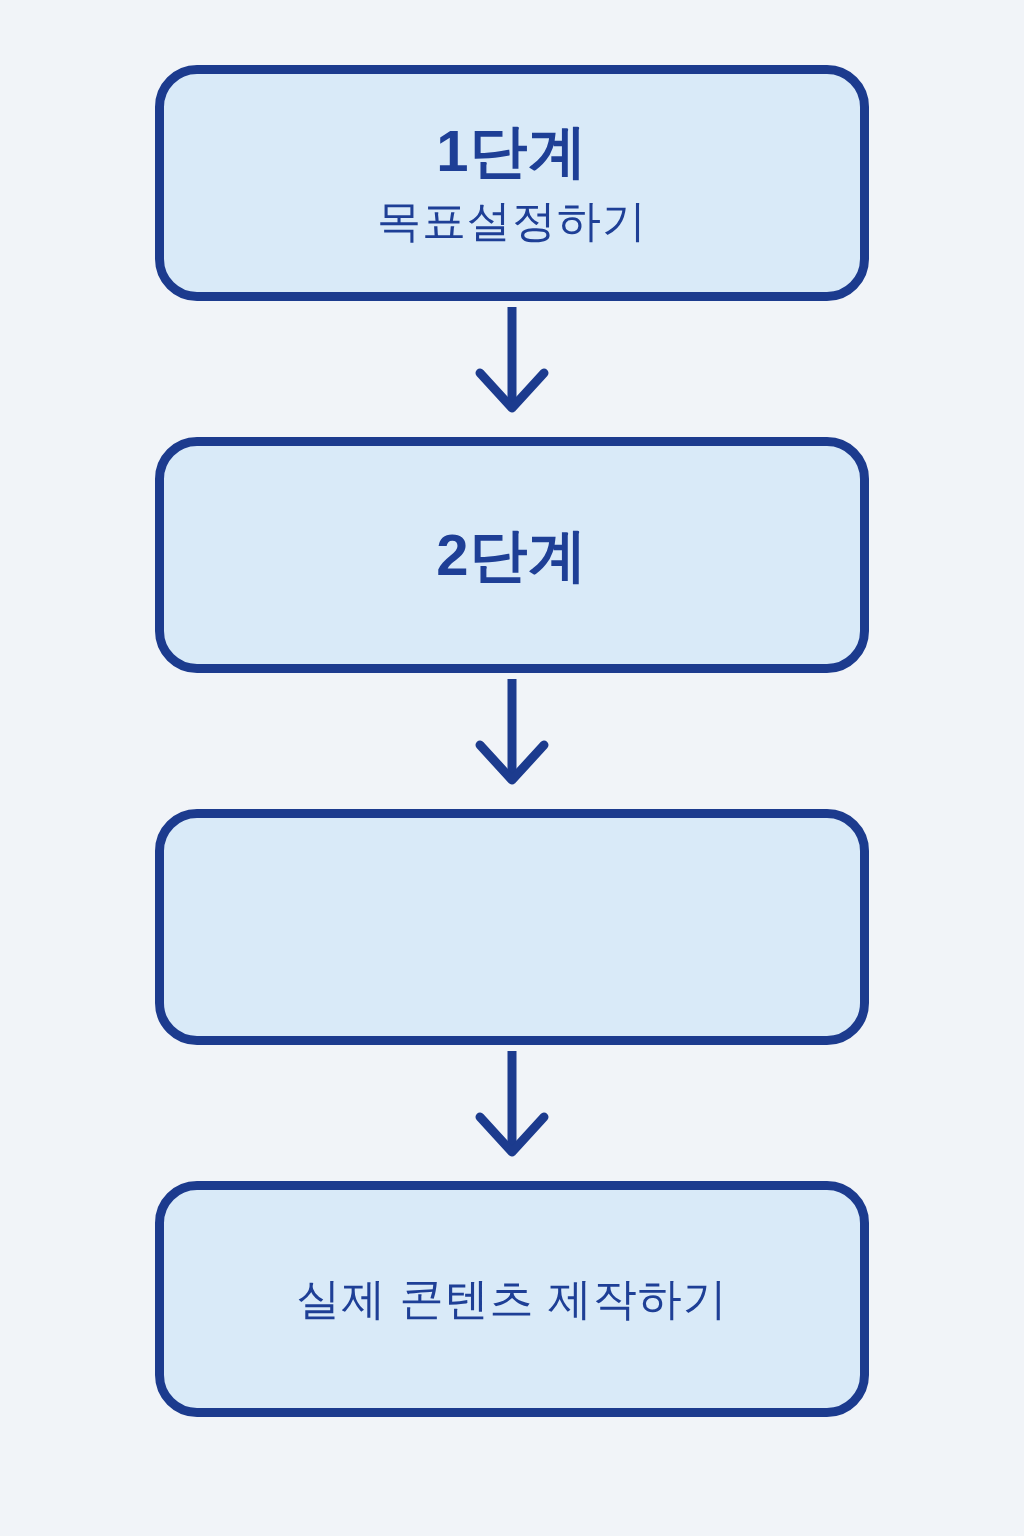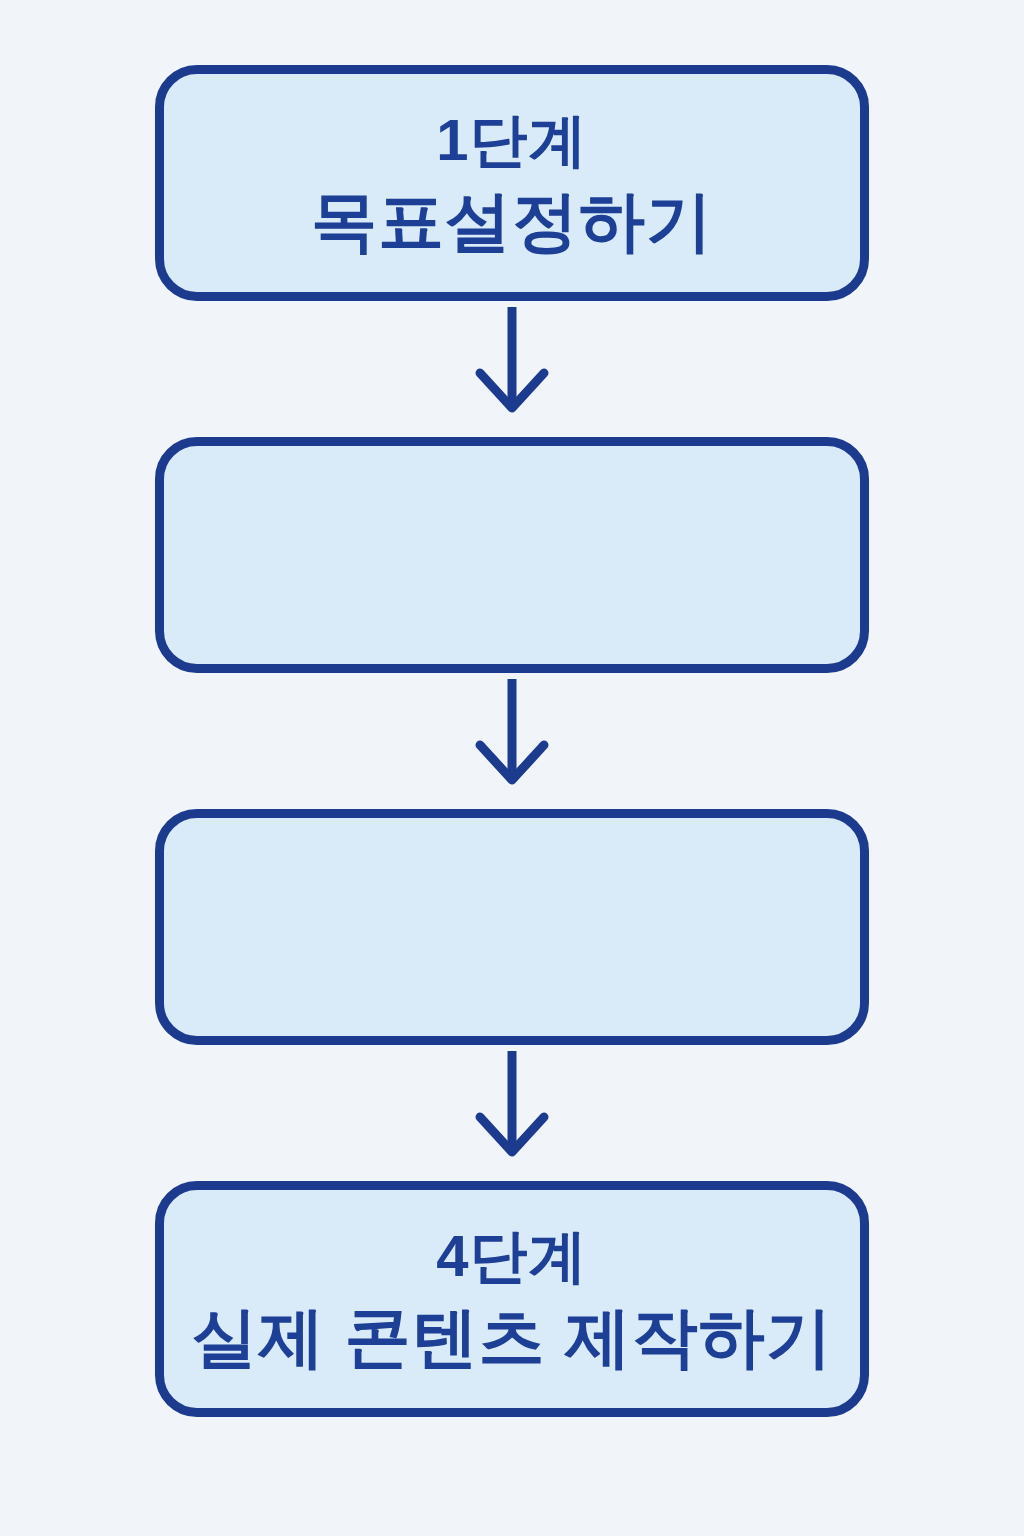--- a/index.html
+++ b/index.html
@@ -37,22 +37,22 @@
     flex:0 0 auto;
   }
   .step-number{
     font-size:58px;
     font-weight:700;
     color:var(--text);
     line-height:1.05;
     letter-spacing:1px;
   }
   .step-label{
-    font-size:66px;
-    font-weight:700;
+    font-size:44px;
+    font-weight:400;
     color:var(--text);
     line-height:1.05;
     letter-spacing:1px;
   }
   .arrow{
     flex:0 0 auto;
     margin:6px 0 20px 0;
     color:var(--navy);
     display:block;
   }
@@ -66,33 +66,33 @@
     <div class="step-number">1단계</div>
     <div class="step-label">목표설정하기</div>
   </div>
 
   <svg class="arrow" width="90" height="110" viewBox="0 0 90 110" fill="none" xmlns="http://www.w3.org/2000/svg">
     <line x1="45" y1="0" x2="45" y2="98" stroke="currentColor" stroke-width="9"></line>
     <polyline points="13,66 45,101 77,66" stroke="currentColor" stroke-width="9" stroke-linecap="round" stroke-linejoin="round" fill="none"></polyline>
   </svg>
 
   <div class="step-box">
+    <div class="step-number">2단계</div>
   </div>
 
   <svg class="arrow" width="90" height="110" viewBox="0 0 90 110" fill="none" xmlns="http://www.w3.org/2000/svg">
     <line x1="45" y1="0" x2="45" y2="98" stroke="currentColor" stroke-width="9"></line>
     <polyline points="13,66 45,101 77,66" stroke="currentColor" stroke-width="9" stroke-linecap="round" stroke-linejoin="round" fill="none"></polyline>
   </svg>
 
   <div class="step-box">
   </div>
 
   <svg class="arrow" width="90" height="110" viewBox="0 0 90 110" fill="none" xmlns="http://www.w3.org/2000/svg">
     <line x1="45" y1="0" x2="45" y2="98" stroke="currentColor" stroke-width="9"></line>
     <polyline points="13,66 45,101 77,66" stroke="currentColor" stroke-width="9" stroke-linecap="round" stroke-linejoin="round" fill="none"></polyline>
   </svg>
 
   <div class="step-box">
-    <div class="step-number">4단계</div>
     <div class="step-label">실제 콘텐츠 제작하기</div>
   </div>
 
 </div>
 
 </body></html>

